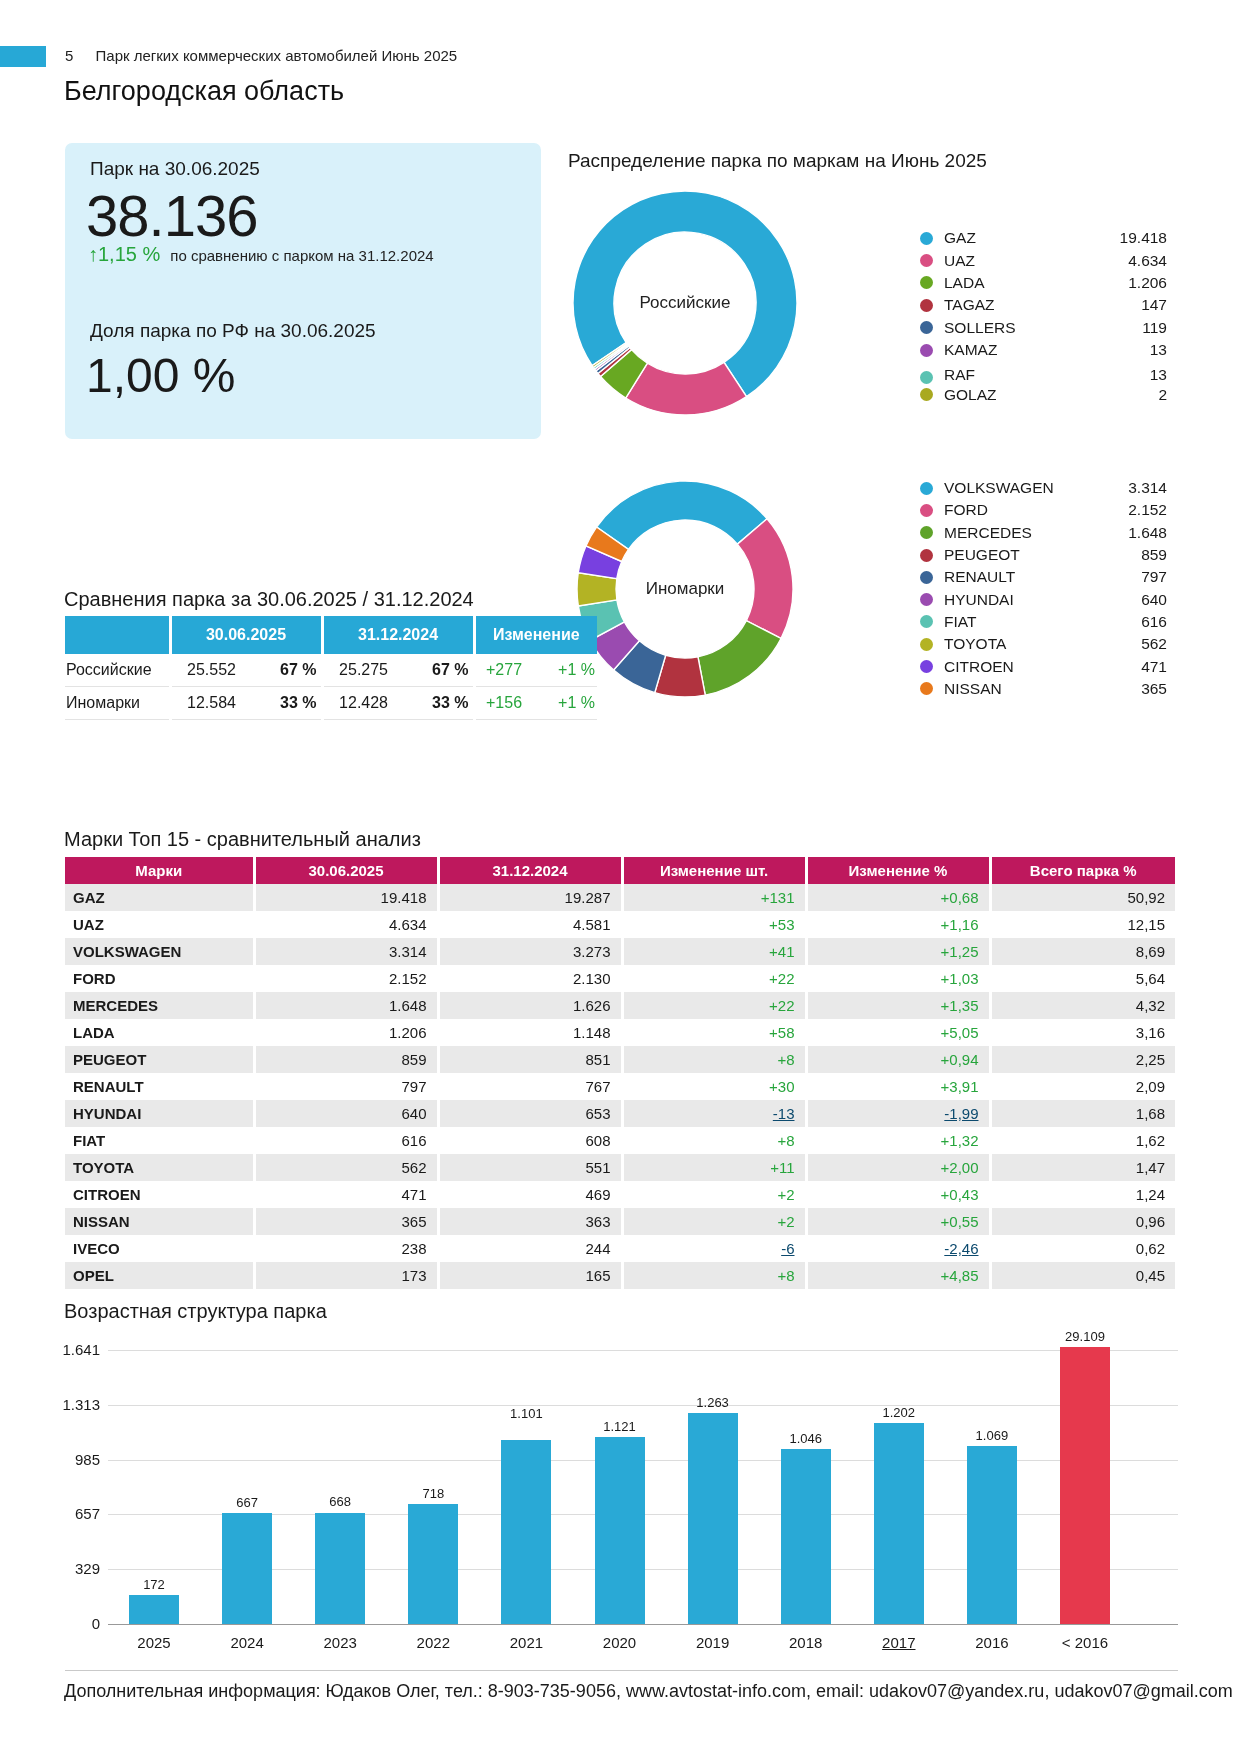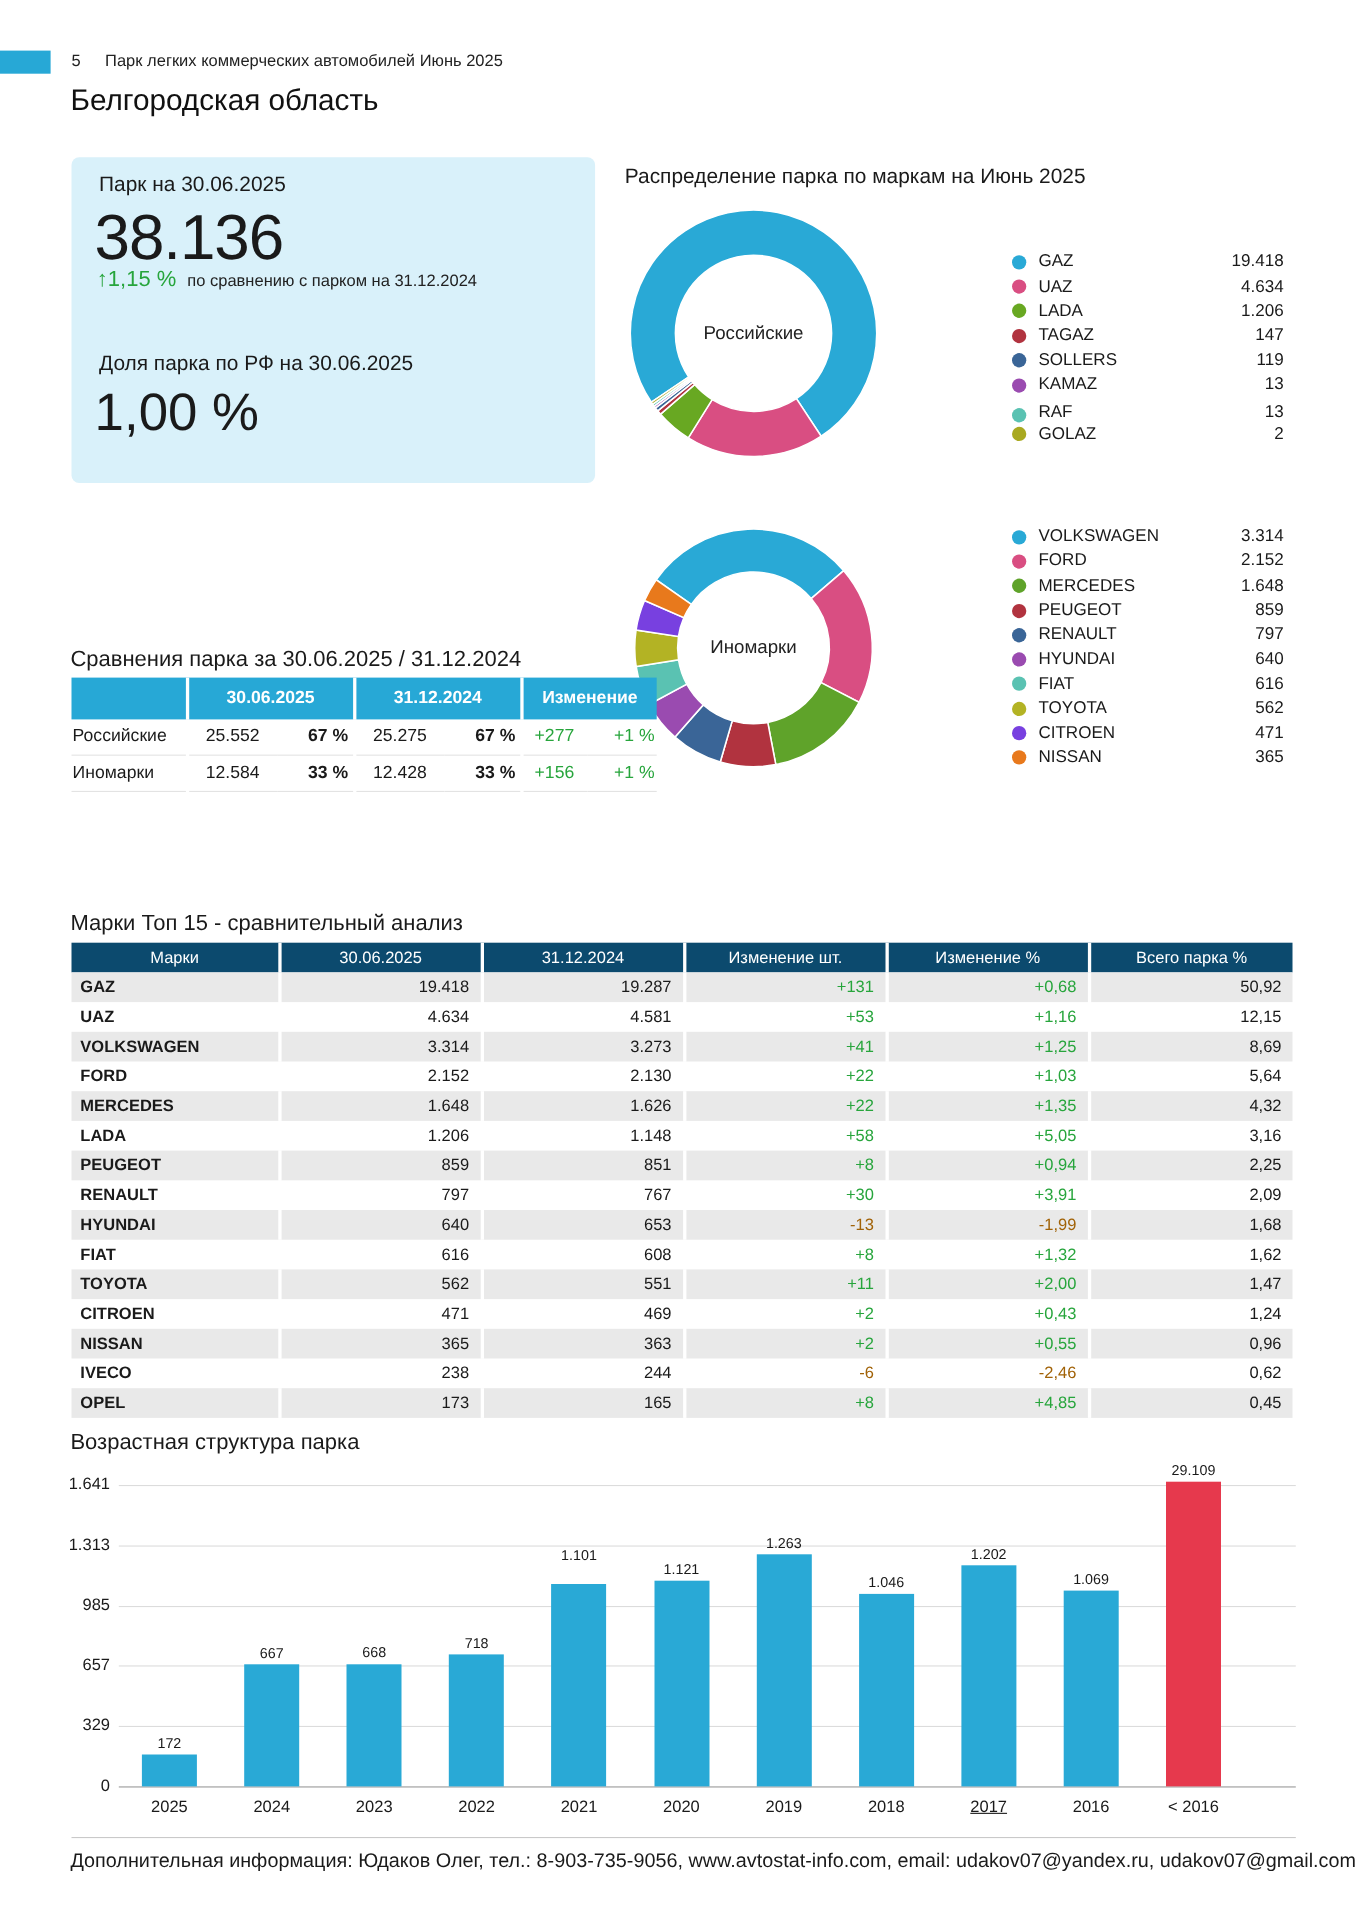--- a/index.html
+++ b/index.html
@@ -46,29 +46,29 @@
   .cmp-table td.lbl{text-align:left;}
   .cmp-table td.val{text-align:right;padding-right:16px;}
   .cmp-table td.pct{text-align:right;padding-right:4px;font-weight:bold;}
   .cmp-table td.chg{text-align:right;padding-right:12px;color:#27a53c;}
   .cmp-table td.chgp{text-align:right;padding-right:2px;color:#27a53c;}
   .cmp-table tr.bold td.lbl,.cmp-table tr.bold td.val,.cmp-table tr.bold td.pct{font-weight:bold;}
   
   .top15-title{left:64px;top:828px;font-size:20px;}
   .top15-table{left:65px;top:857px;}
   .top15-table table{width:1110px;table-layout:fixed;}
-  .top15-table th{background:#0c4a6e;color:#fff;font-size:15px;font-weight:normal;
+  .top15-table th{background:#be185d;color:#fff;font-size:15px;font-weight:bold;
     height:25px;text-align:center;}
   .top15-table th+th,.top15-table td+td{border-left:3px solid #fff;}
   .top15-table td{height:25px;font-size:15px;}
   .top15-table tr.stripe td{background:#e9e9e9;}
   .top15-table td.brand{font-weight:bold;padding-left:8px;text-align:left;}
   .top15-table td.num{text-align:right;padding-right:10px;}
   .pos{color:#27a53c;}
-  .neg{color:#a16207;}
+  .neg{color:#0c4a6e;text-decoration:underline;}
   
   .bar-title{left:64px;top:1300px;font-size:20px;}
   .plot{left:108px;top:1350px;width:1070px;height:274px;}
   .gridline{position:absolute;left:0;right:0;height:1px;background:#dcdcdc;}
   .gridline.zero{background:#999;}
   .ytick{position:absolute;left:42px;width:58px;text-align:right;font-size:15px;}
   .bar{position:absolute;bottom:0;}
   .bar-val{position:absolute;font-size:13px;text-align:center;width:80px;}
   .bar-cat{position:absolute;top:284px;width:90px;text-align:center;font-size:15px;}
   

